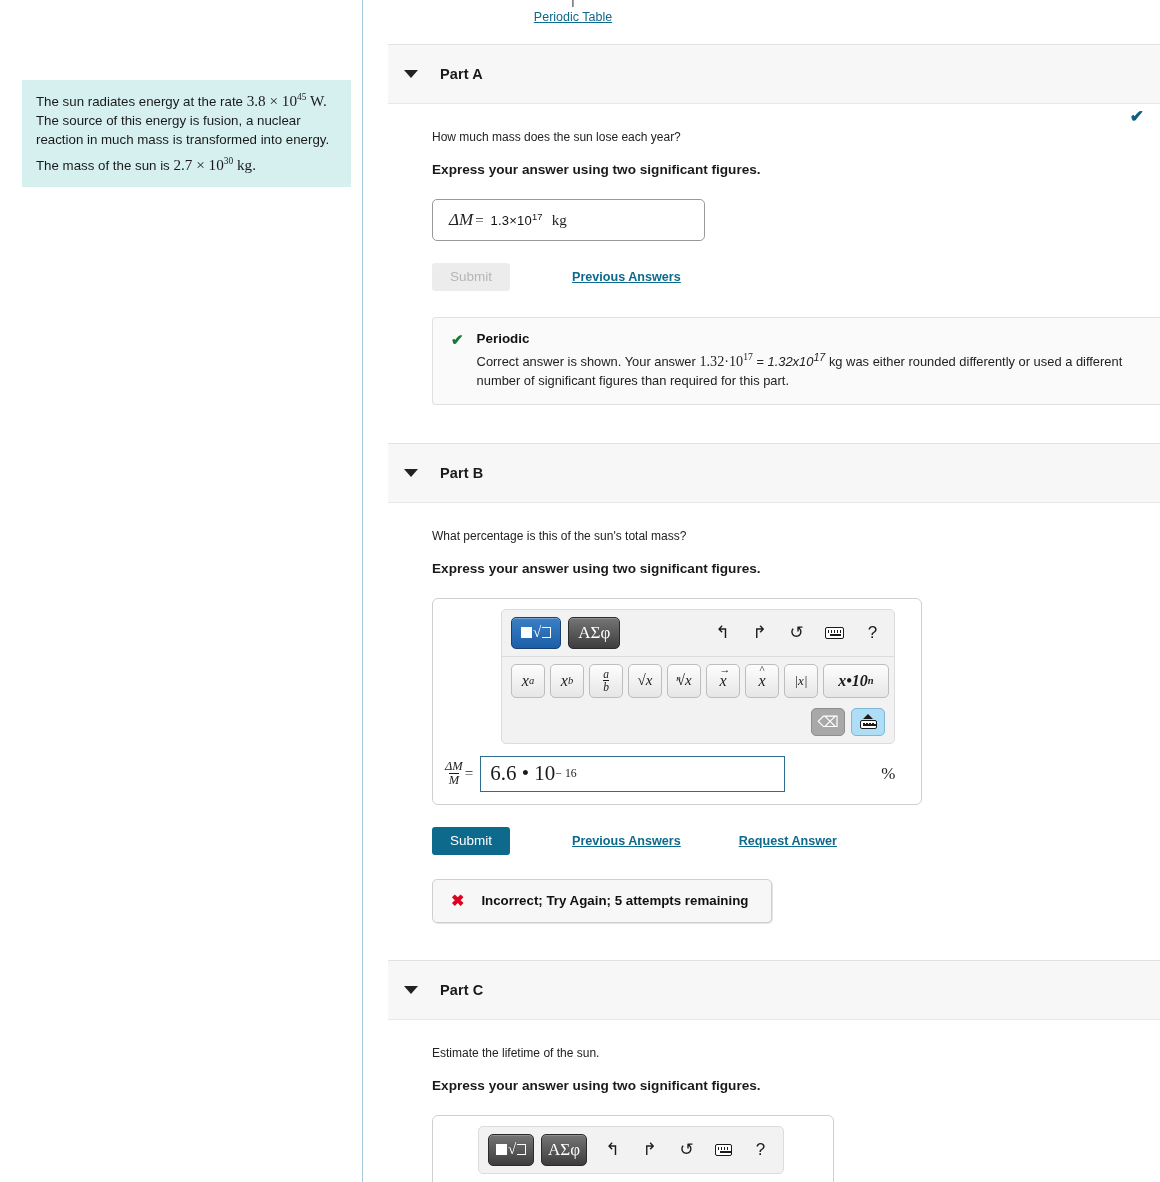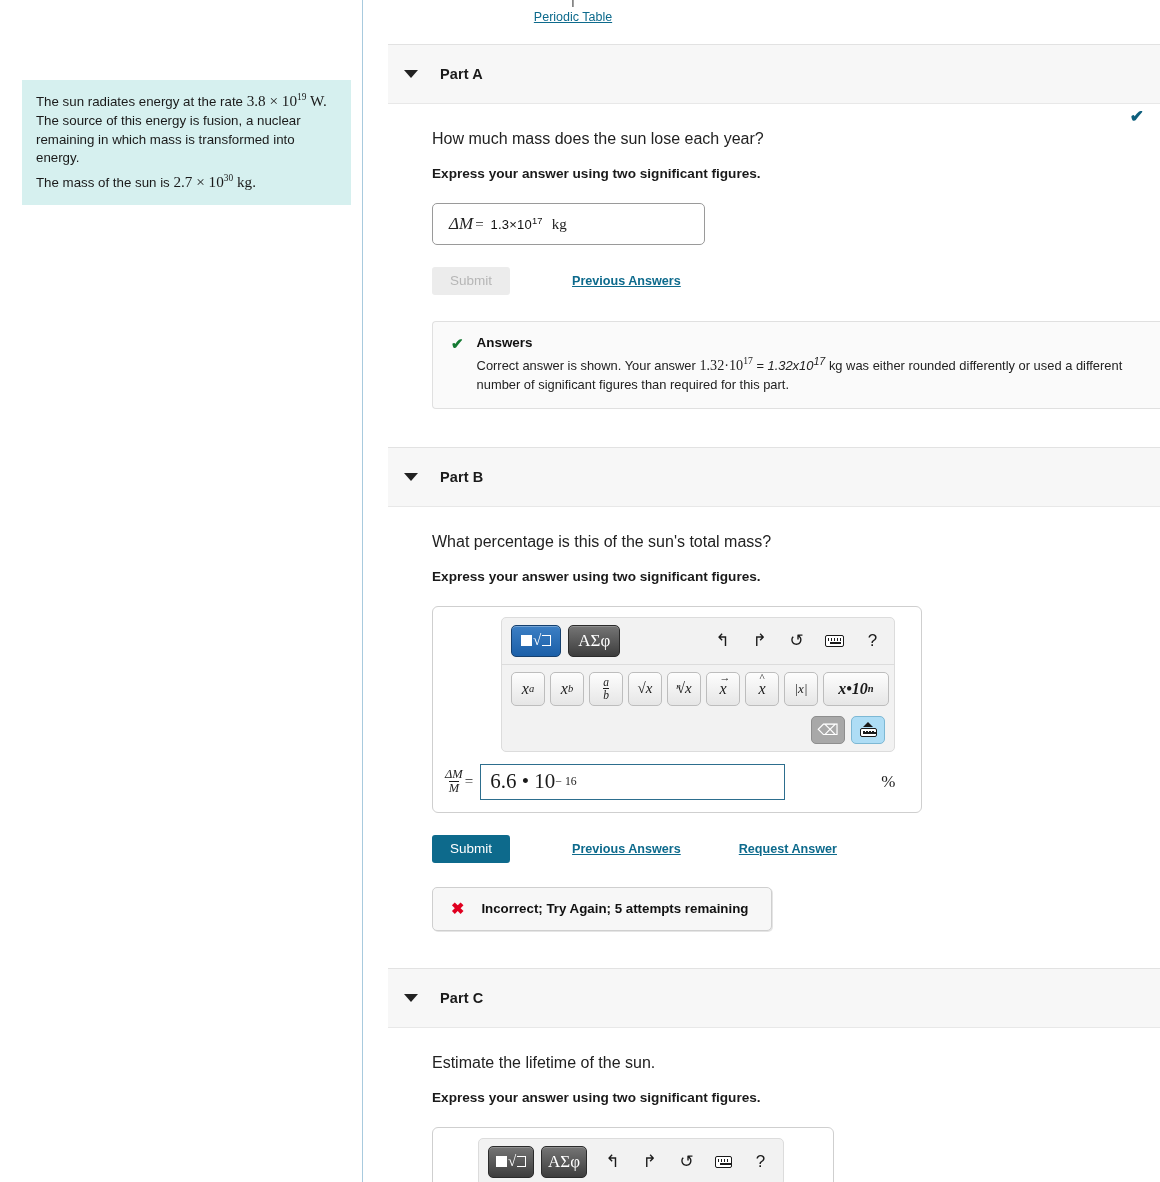--- a/index.html
+++ b/index.html
@@ -57,21 +57,21 @@
     width: 0; height: 0; border-left: 7px solid transparent; border-right: 7px solid transparent;
     border-top: 8px solid #222; margin-right: 22px; cursor: pointer;
   }
   .part-title { font-size: 14.5px; font-weight: bold; color: #1a1a1a; letter-spacing: .1px; }
   .hdr-check {
     position: absolute; right: 16px; bottom: -22px; color: #0d5f7d;
     font-size: 17px; font-weight: bold; line-height: 1;
   }
 
   .part-body { padding: 26px 0 0 44px; }
-  .q-text { font-size: 16px; color: #222; margin: 0 0 18px 0; }
+  .q-text { font-size: 12px; color: #222; margin: 0 0 18px 0; }
   .q-bold { font-size: 13.6px; font-weight: bold; color: #1a1a1a; margin: 0 0 22px 0; }
 
   
   .ans-box-a {
     width: 273px; height: 42px; border: 1px solid #9a9a9a; border-radius: 5px;
     background: #fff; display: flex; align-items: center; padding-left: 16px;
   }
   .lbl-dm { font-family: "Liberation Serif", serif; font-style: italic; font-size: 17px; }
   .eqs { font-family: "Liberation Serif", serif; font-size: 15px; margin: 0 7px 0 2px; }
   .val-a { font-size: 13px; color: #111; letter-spacing: .2px; }
@@ -224,24 +224,24 @@
     <span class="sep">I</span>
     <a href="#">Constants</a>
     <span class="sep">I</span>
     <a href="#">Periodic Table</a>
   </div>
 
   <div class="vdivider"></div>
 
   <div class="problem-box">
     <p>
-      <span>The sun radiates energy at the rate </span><span class="mathserif"><span>3.8 × 10</span><sup>19</sup><span> W.</span></span>
+      <span>The sun radiates energy at the rate </span><span class="mathserif"><span>3.8 × 10</span><sup>45</sup><span> W.</span></span>
     </p>
     <p>The source of this energy is fusion, a nuclear</p>
-    <p>remaining in which mass is transformed into energy.</p>
+    <p>reaction in much mass is transformed into energy.</p>
     <p class="last">
       <span>The mass of the sun is </span><span class="mathserif"><span>2.7 × 10</span><sup>30</sup><span> kg.</span></span>
     </p>
   </div>
 
   <div class="main">
 
     <div class="part-header" style="margin-top:44px;">
       <span class="caret"></span>
       <span class="part-title">Part A</span>
@@ -260,21 +260,21 @@
       </div>
 
       <div class="submit-row">
         <button class="btn-submit disabled">Submit</button>
         <a class="lnk" href="#">Previous Answers</a>
       </div>
 
       <div class="fb-correct">
         <div class="ck">✔</div>
         <div>
-          <div class="title">Answers</div>
+          <div class="title">Periodic</div>
           <div class="body"><span>Correct answer is shown. Your answer </span><span class="sci"><span>1.32·10</span><sup>17</sup></span><span> = </span><em><span>1.32x10</span><sup>17</sup></em><span> kg was either rounded differently or used a different number of significant figures than required for this part.</span></div>
         </div>
       </div>
     </div>
 
     <div class="part-header" style="margin-top:38px;">
       <span class="caret"></span>
       <span class="part-title">Part B</span>
     </div>
 

